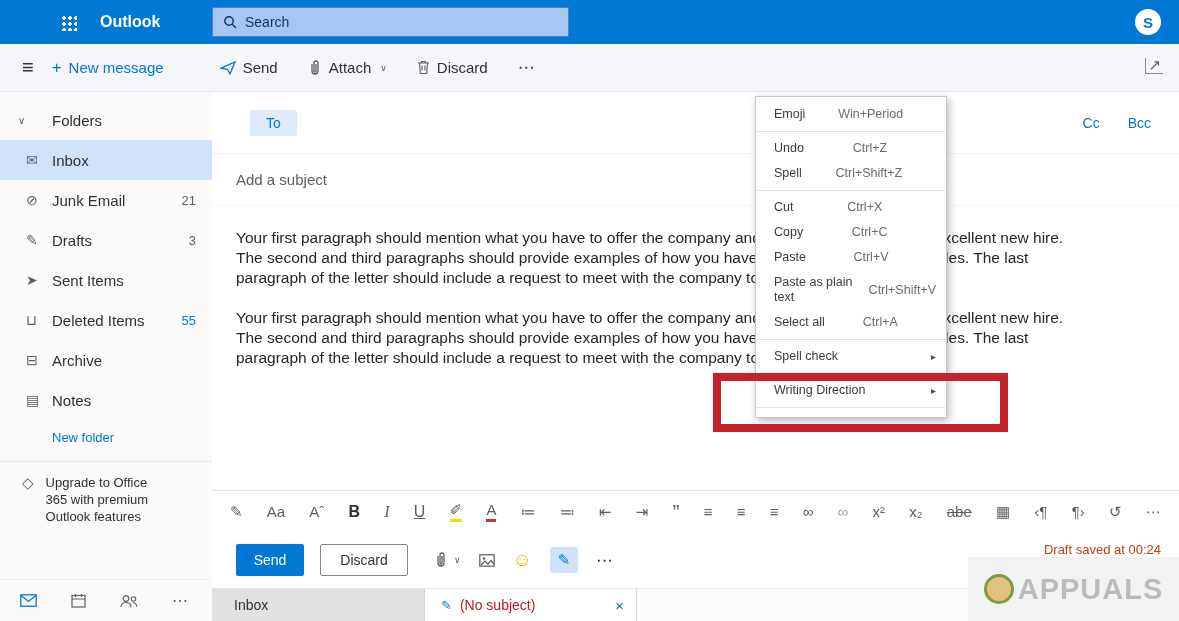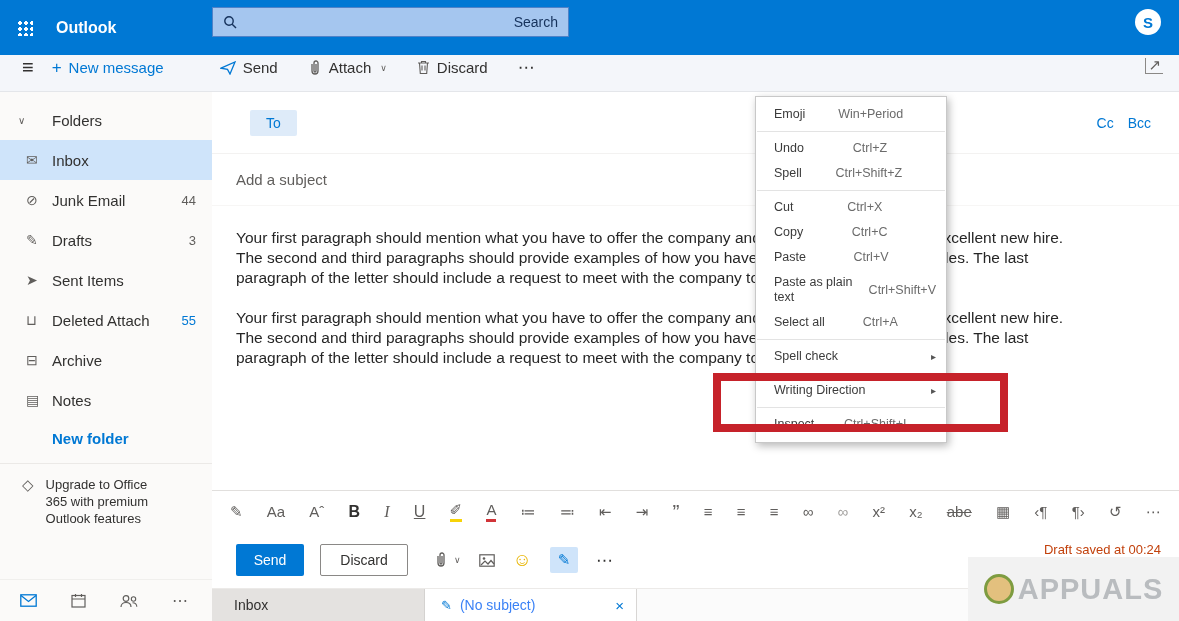--- a/index.html
+++ b/index.html
@@ -1,27 +1,27 @@
 <!DOCTYPE html>
 <html><head>
 <meta charset="utf-8">
 <style>
   * { margin:0; padding:0; box-sizing:border-box; font-family:"Liberation Sans",sans-serif; }
   html,body { width:1179px; height:621px; }
   body { position:relative; overflow:hidden; background:#fff; }
   button { background:none; border:none; font:inherit; cursor:default; }
 
   
-  .topbar { position:absolute; left:0; top:0; width:1179px; height:55px; background:#0078d4; display:flex; align-items:center; z-index:10; }
+  .topbar { position:absolute; left:0; top:0; width:1179px; height:44px; background:#0078d4; display:flex; align-items:center; z-index:10;padding-left:44px; }
   .apps-btn { width:48px; height:44px; display:flex; align-items:center; justify-content:center; }
   .apps-icon { width:17px; height:17px; background-image:radial-gradient(#fff 1.6px, transparent 1.8px); background-size:6px 6px; background-position:1px 1px; }
   .brand { color:#fff; font-size:16px; font-weight:700; margin-left:8px; }
   .searchbox { position:absolute; left:212px; top:7px; width:357px; height:30px; background:#a5c6ef; border:1px solid #4f82c8; display:flex; align-items:center; padding:0 10px; }
   .searchbox svg { flex:0 0 auto; }
-  .search-input { flex:1; margin-left:8px; background:transparent; border:none; outline:none; font-size:14px; color:#4c1d95;text-align:right; }
+  .search-input { flex:1; margin-left:8px; background:transparent; border:none; outline:none; font-size:14px; color:#4c1d95; }
   .search-input::placeholder { color:#16325c; opacity:1; }
   .skype { position:absolute; right:18px; top:9px; width:26px; height:26px; border-radius:50%; background:#fff; color:#0078d4; font-weight:700; font-size:15px; display:flex; align-items:center; justify-content:center; }
 
   
   .cmdbar { position:absolute; left:0; top:44px; width:1179px; height:48px; background:#f4f6fa; border-bottom:1px solid #e4e6ea; display:flex; align-items:center; }
   .burger { font-size:20px; color:#323130; margin-left:22px; }
   .newmsg { display:flex; align-items:center; gap:7px; color:#0078d4; font-size:15px; margin-left:18px; }
   .plus { font-size:17px; }
   .cmd-main { display:flex; align-items:center; gap:10px; margin-left:46px; }
   .cmd-btn { display:flex; align-items:center; gap:7px; color:#323130; font-size:15px; padding:6px 10px; }
@@ -31,32 +31,32 @@
 
   
   .sidebar { position:absolute; left:0; top:92px; width:212px; bottom:0; background:#fbfaf9; }
   .folders-hd { display:flex; align-items:center; height:40px; padding-left:18px; margin-top:8px; font-size:15px; color:#323130; }
   .folders-hd .chev { color:#605e5c; font-size:10px; width:34px; }
   .side-row { display:flex; align-items:center; height:40px; padding:0 16px 0 26px; font-size:15px; color:#323130; }
   .side-row.selected { background:#cfe4fa; }
   .side-icon { width:26px; color:#605e5c; font-size:14px; }
   .side-count { margin-left:auto; font-size:13px; color:#605e5c; }
   .side-count.accent { color:#0078d4; }
-  .newfolder { padding:10px 0 10px 52px; color:#0078d4; font-size:15px;font-weight:bold; }
+  .newfolder { padding:10px 0 10px 52px; color:#0078d4; font-size:13px; }
   .upgrade { display:flex; gap:12px; border-top:1px solid #ebe9e7; margin-top:6px; padding:12px 18px 12px 22px; }
   .up-icon { color:#605e5c; font-size:15px; }
   .up-text { font-size:13px; line-height:17px; color:#323130; width:120px; }
   .side-bottom { position:absolute; bottom:0; left:0; width:212px; height:42px; display:flex; align-items:center; gap:34px; padding-left:20px; border-top:1px solid #f0efed; background:#fbfaf9; }
   .side-bottom .more { color:#605e5c; font-size:16px; }
 
   
   .mainarea { position:absolute; left:212px; top:92px; right:0; bottom:0; background:#fff; display:flex; flex-direction:column; }
   .to-row { height:62px; display:flex; align-items:center; padding:0 24px 0 38px; border-bottom:1px solid #f3f2f1; }
   .to-pill { background:#deebf9; color:#0078d4; font-size:14px; padding:5px 16px; border-radius:2px; }
-  .ccbcc { margin-left:auto; display:flex; gap:14px; color:#0078d4; font-size:14px; padding-right:4px; }
+  .ccbcc { margin-left:auto; display:flex; gap:28px; color:#0078d4; font-size:14px; padding-right:4px; }
   .subject-row { height:52px; display:flex; align-items:center; padding-left:24px; font-size:15px; color:#605e5c; border-bottom:1px solid #f7f6f5; }
   .editor { flex:1; padding:22px 0 0 24px; }
   .editor p { width:838px; font-size:15.5px; line-height:20px; color:#262626; margin-bottom:20px; }
 
   .fmt-bar { height:42px; border-top:1px solid #e1dfdd; display:flex; align-items:center; justify-content:space-between; padding:0 18px; }
   .fmt-icon { color:#605e5c; font-size:15px; line-height:18px; }
   .fmt-icon.bold { font-weight:700; color:#323130; font-size:16px; }
   .fmt-icon.italic { font-style:italic; font-family:"Liberation Serif",serif; font-size:16px; }
   .fmt-icon.underline { text-decoration:underline; font-size:16px; }
   .fmt-icon.hl { border-bottom:3px solid #f7d308; }
@@ -73,21 +73,21 @@
   .ft-emoji { color:#e8b500; font-size:19px; }
   .fmt-toggle { width:28px; height:26px; background:#cfe4fa; border-radius:2px; color:#0078d4; font-size:15px; display:flex; align-items:center; justify-content:center; }
   .ft-more { color:#323130; font-size:17px; }
   .draft-status { margin-left:auto; align-self:flex-start; margin-top:10px; padding-right:8px; font-size:13px; color:#c2410c; }
 
   .tabstrip { height:33px; display:flex; background:#fbfbfb; border-top:1px solid #eceae8; }
   .tab { display:flex; align-items:center; }
   .tab-inbox { width:213px; background:#e4e2e0; padding-left:22px; font-size:14px; color:#323130; border-right:1px solid #d4d2d0; }
   .tab-draft { width:212px; background:#fff; border-right:1px solid #d8d6d4; padding:0 12px 0 16px; gap:8px; }
   .t-pen { color:#0078d4; font-size:13px; }
-  .t-label { color:#3b82f6; font-size:14px; }
+  .t-label { color:#b91c1c; font-size:14px; }
   .t-close { margin-left:auto; color:#0078d4; font-size:15px; }
 
   
   .ctxmenu { position:absolute; left:755px; top:96px; width:192px; background:#fff; border:1px solid #c8c8c8; box-shadow:2px 3px 8px rgba(0,0,0,.28); padding:5px 0; z-index:150; }
   .cm-row { display:flex; align-items:center; padding:5px 10px 5px 18px; font-size:12.5px; color:#3b3b3b; line-height:15px; }
   .cm-row.sep { height:0; padding:0; border-top:1px solid #e3e3e3; margin:4px 1px; overflow:hidden; }
   .cm-short { margin-left:auto; color:#6b6b6b; }
   .cm-arrow { margin-left:auto; color:#555; font-size:10px; }
   .cm-row .cm-short:empty { margin-left:0; }
 
@@ -158,38 +158,38 @@
 
         <div class="side-row selected">
           <span class="side-icon">✉</span>
           <span class="side-label">Inbox</span>
           <span class="side-count"></span>
         </div>
 
         <div class="side-row">
           <span class="side-icon">⊘</span>
           <span class="side-label">Junk Email</span>
-          <span class="side-count">44</span>
+          <span class="side-count">21</span>
         </div>
 
         <div class="side-row">
           <span class="side-icon">✎</span>
           <span class="side-label">Drafts</span>
           <span class="side-count">3</span>
         </div>
 
         <div class="side-row">
           <span class="side-icon">➤</span>
           <span class="side-label">Sent Items</span>
           <span class="side-count"></span>
         </div>
 
         <div class="side-row">
           <span class="side-icon">⊔</span>
-          <span class="side-label">Deleted Attach</span>
+          <span class="side-label">Deleted Items</span>
           <span class="side-count accent">55</span>
         </div>
 
         <div class="side-row">
           <span class="side-icon">⊟</span>
           <span class="side-label">Archive</span>
           <span class="side-count"></span>
         </div>
 
 
@@ -409,25 +409,20 @@
         <span class="cm-short"></span>
         <span class="cm-arrow">▸</span>
       </div>
 
       <div class="cm-row sep">
         <span class="cm-label"></span>
         <span class="cm-short"></span>
         <span class="cm-arrow"></span>
       </div>
 
-      <div class="cm-row item">
-        <span class="cm-label">Inspect</span>
-        <span class="cm-short">Ctrl+Shift+I</span>
-        <span class="cm-arrow"></span>
-      </div>
     </div>
 
   <div class="annotation"></div>
 
   <div class="watermark">
     <span class="mascot"></span>
     <span class="wm-text">APPUALS</span>
   </div>
 
 </div>

